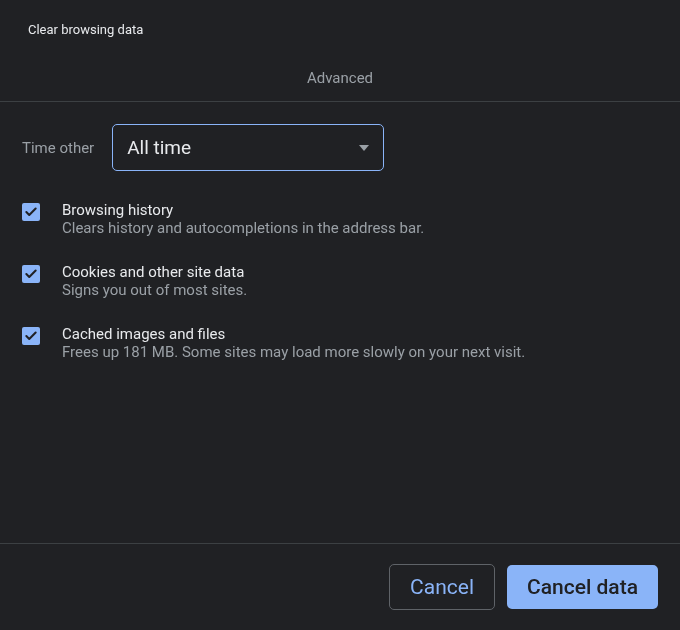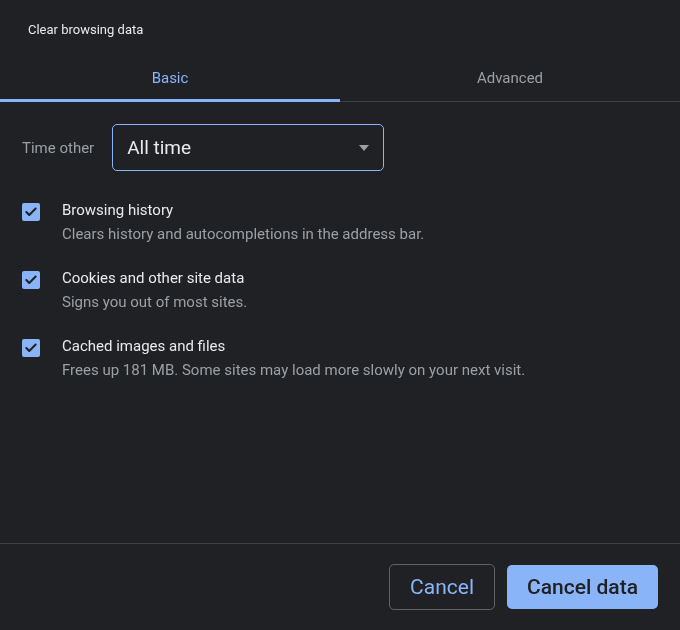--- a/index.html
+++ b/index.html
@@ -110,21 +110,21 @@
       margin-top: 2px;
       cursor: pointer;
     }
     .checkbox svg {
       width: 14px;
       height: 14px;
     }
     .option-text {
       display: flex;
       flex-direction: column;
-      gap: 6px;
+      gap: 0;
     }
     .option-title {
       font-size: 15px;
       color: #e8eaed;
     }
     .option-desc {
       font-size: 15px;
       color: #9aa0a6;
     }
     .footer {
@@ -153,23 +153,20 @@
       font-weight: 500;
     }
   </style>
 </head>
 <body>
 
 <div class="dialog">
   <div class="title">Clear browsing data</div>
 
   <div class="tabs">
-    <div class="tab active">
-      <span>Basic</span>
-    </div>
     <div class="tab">
       <span>Advanced</span>
     </div>
   </div>
 
   <div class="content">
     <div class="time-range-row">
       <span class="time-range-label">Time other</span>
       <div class="select-box">
         <span class="select-value">All time</span>

